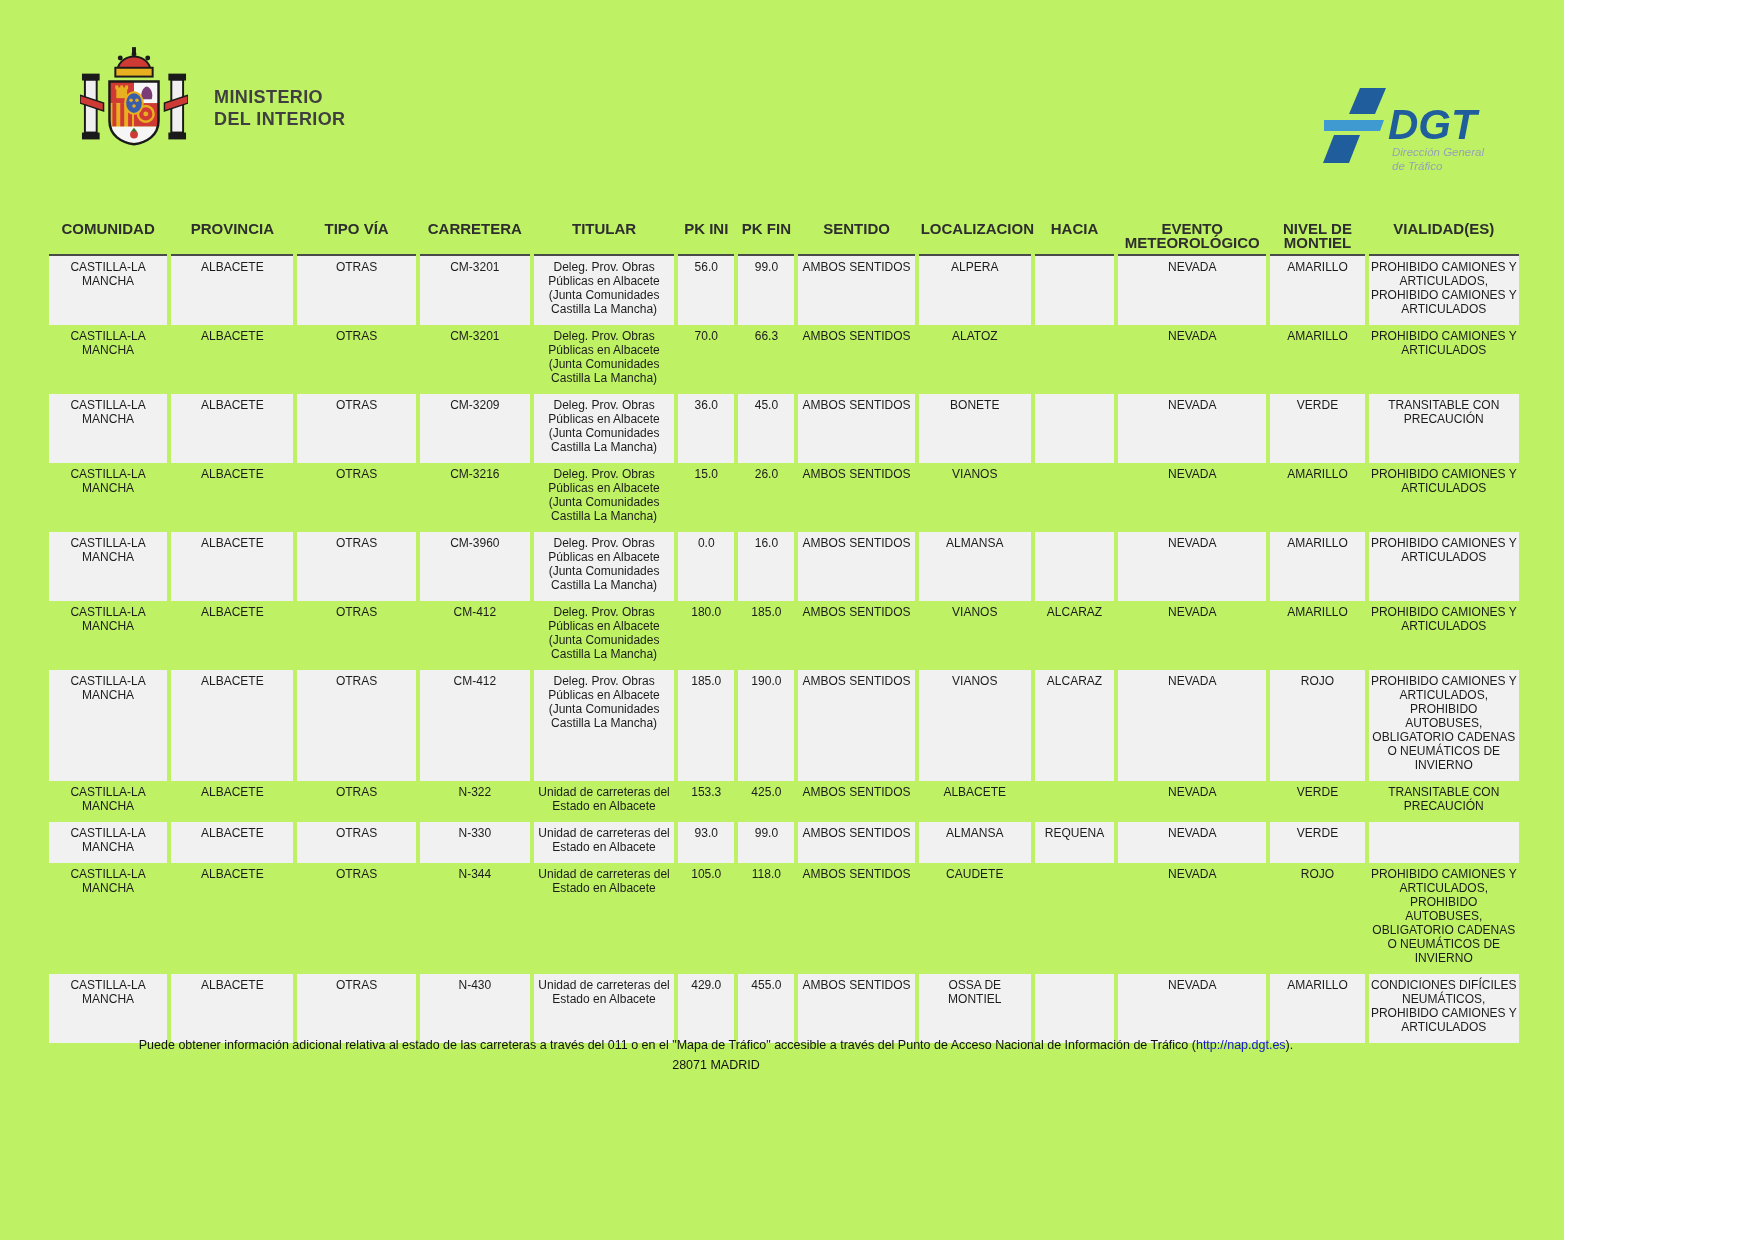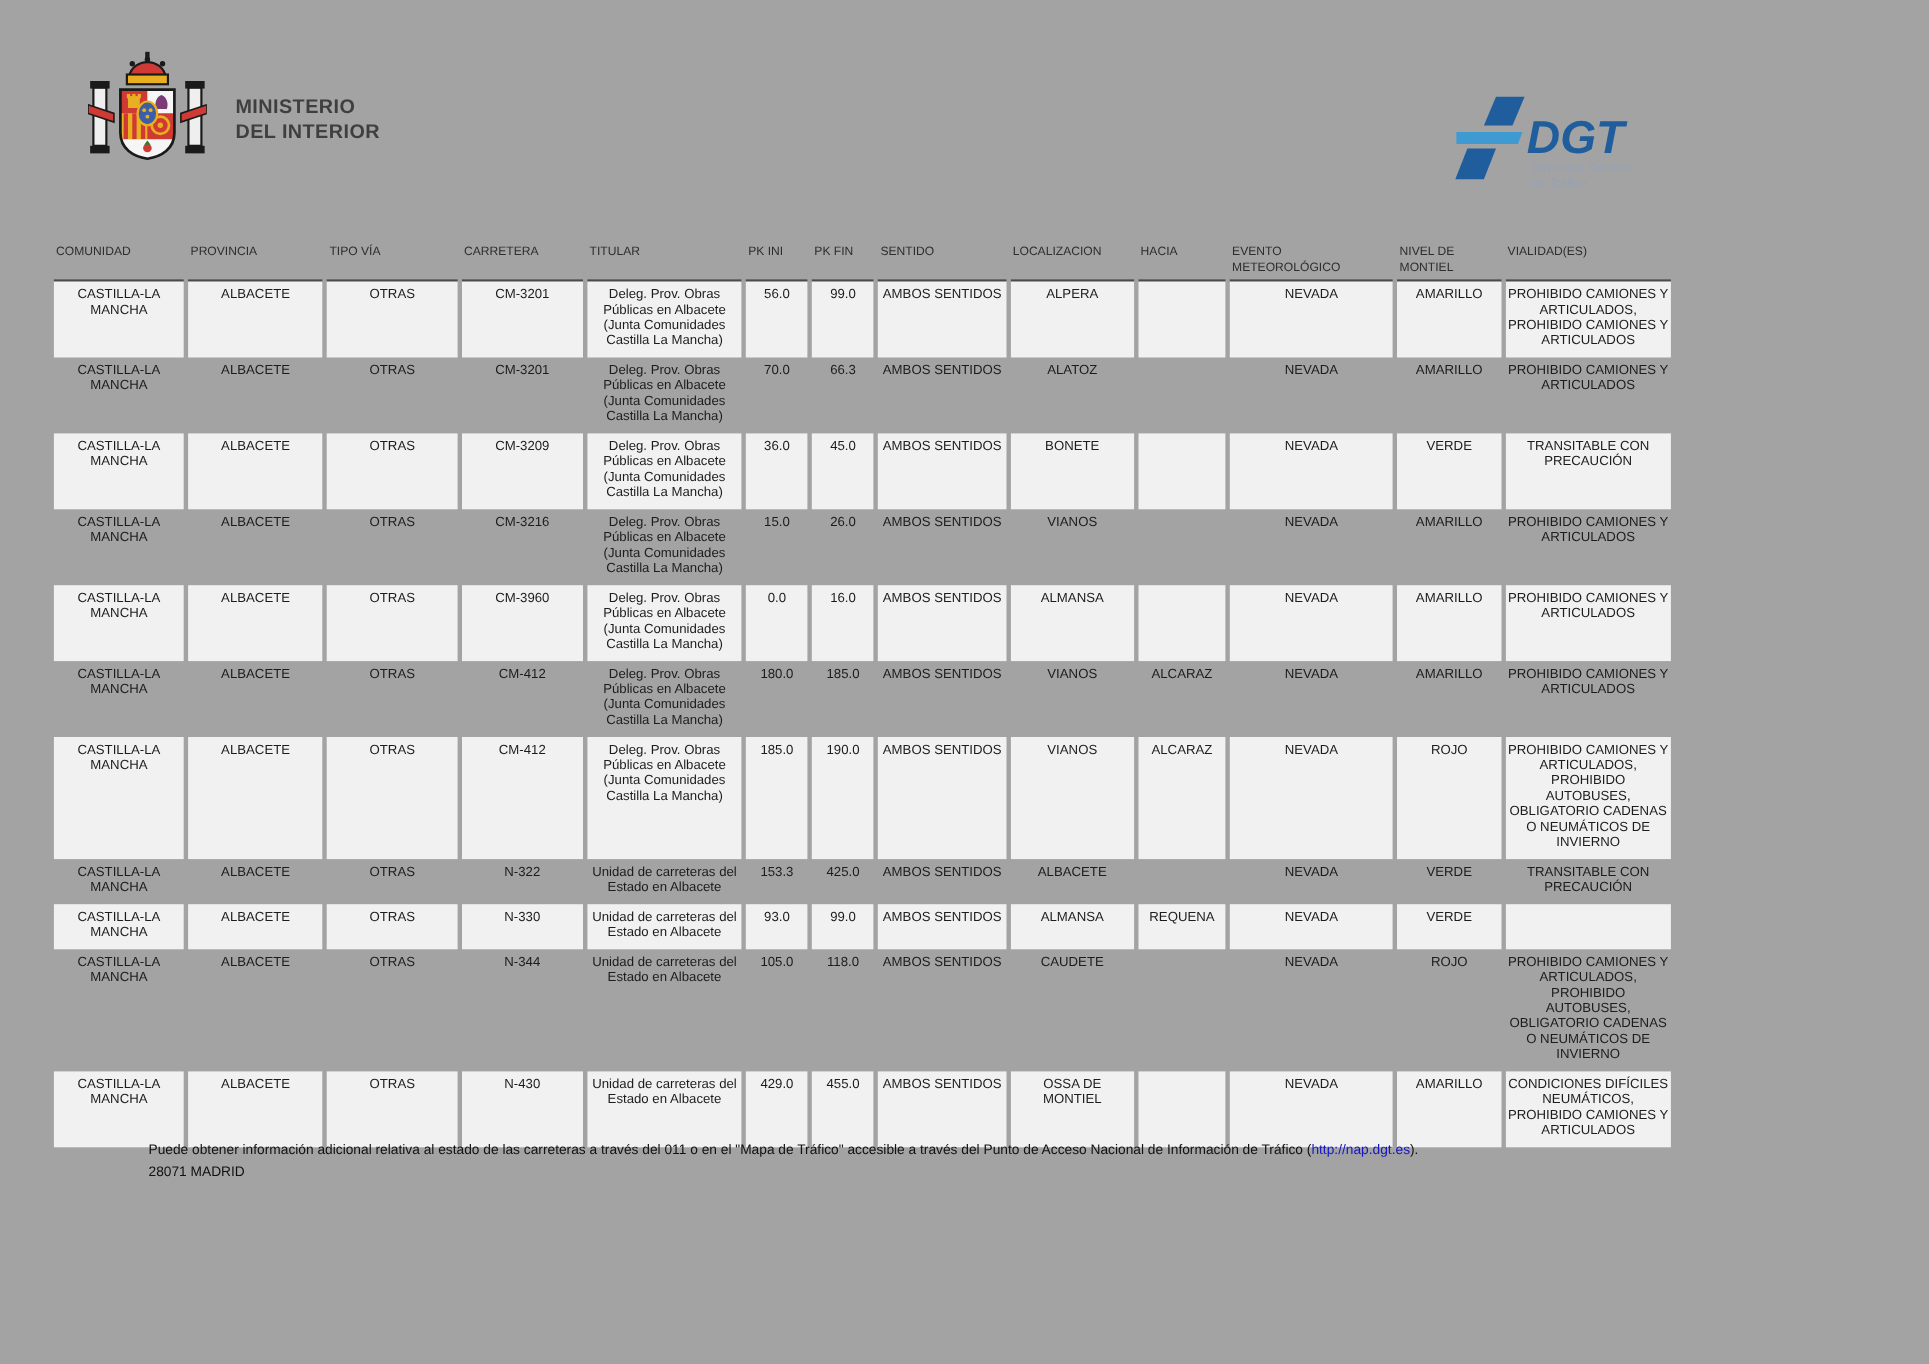--- a/index.html
+++ b/index.html
@@ -1,40 +1,40 @@
 <!DOCTYPE html>
 <html><head>
 <meta charset="utf-8">
 <style>
   * { margin:0; padding:0; box-sizing:border-box; }
   html,body { background:#ffffff; }
   body { font-family:"Liberation Sans", sans-serif; }
-  .page { position:relative; width:1754px; height:1240px; background:#a3a3a3; overflow:hidden; }
+  .page { position:relative; width:1564px; height:1240px; background:#bef264; overflow:hidden; }
 
   
   .coat { position:absolute; left:80px; top:44px; width:108px; height:128px; }
   .ministry-text { position:absolute; left:214px; top:86px; font-weight:bold;
                    font-size:18px; line-height:22px; color:#3f3f3f; letter-spacing:.4px; }
   .dgt-logo { position:absolute; left:1322px; top:84px; width:170px; height:95px; }
 
   
   .table-wrap { position:absolute; left:45px; top:220px; width:1478px; }
   table { border-collapse:separate; border-spacing:4px 0; table-layout:fixed; width:1478px; }
   col.c0{width:118px} col.c1{width:122px} col.c2{width:118px} col.c3{width:110px}
   col.c4{width:140px} col.c5{width:56px}  col.c6{width:56px}  col.c7{width:116px}
   col.c8{width:112px} col.c9{width:79px}  col.c10{width:148px} col.c11{width:94px}
   col.c12{width:150px}
-  th { font-size:11px; font-weight:normal; color:#2e2e2e; vertical-align:top; text-align:left;
+  th { font-size:15px; font-weight:bold; color:#2e2e2e; vertical-align:top; text-align:center;
        padding:2px 2px 4px; line-height:14px; border-bottom:2px solid #4a4a4a; }
   td { font-size:12px; color:#1c1c1c; vertical-align:top; text-align:center;
        padding:4px 2px 9px; line-height:14px; }
   tbody tr:nth-child(odd) td { background:#f1f1f1; }
 
   
-  .footer { position:absolute; top:1035px; right:252px; left:135px; text-align:left;
+  .footer { position:absolute; top:1035px; right:252px; left:120px; text-align:center;
             font-size:12.5px; line-height:20px; color:#111111; }
   .footer a { color:#1515c8; text-decoration:none; }
 </style>
 </head>
 <body>
 
 <div class="page">
 
   <svg class="coat" viewBox="0 0 110 130">
     <defs>

